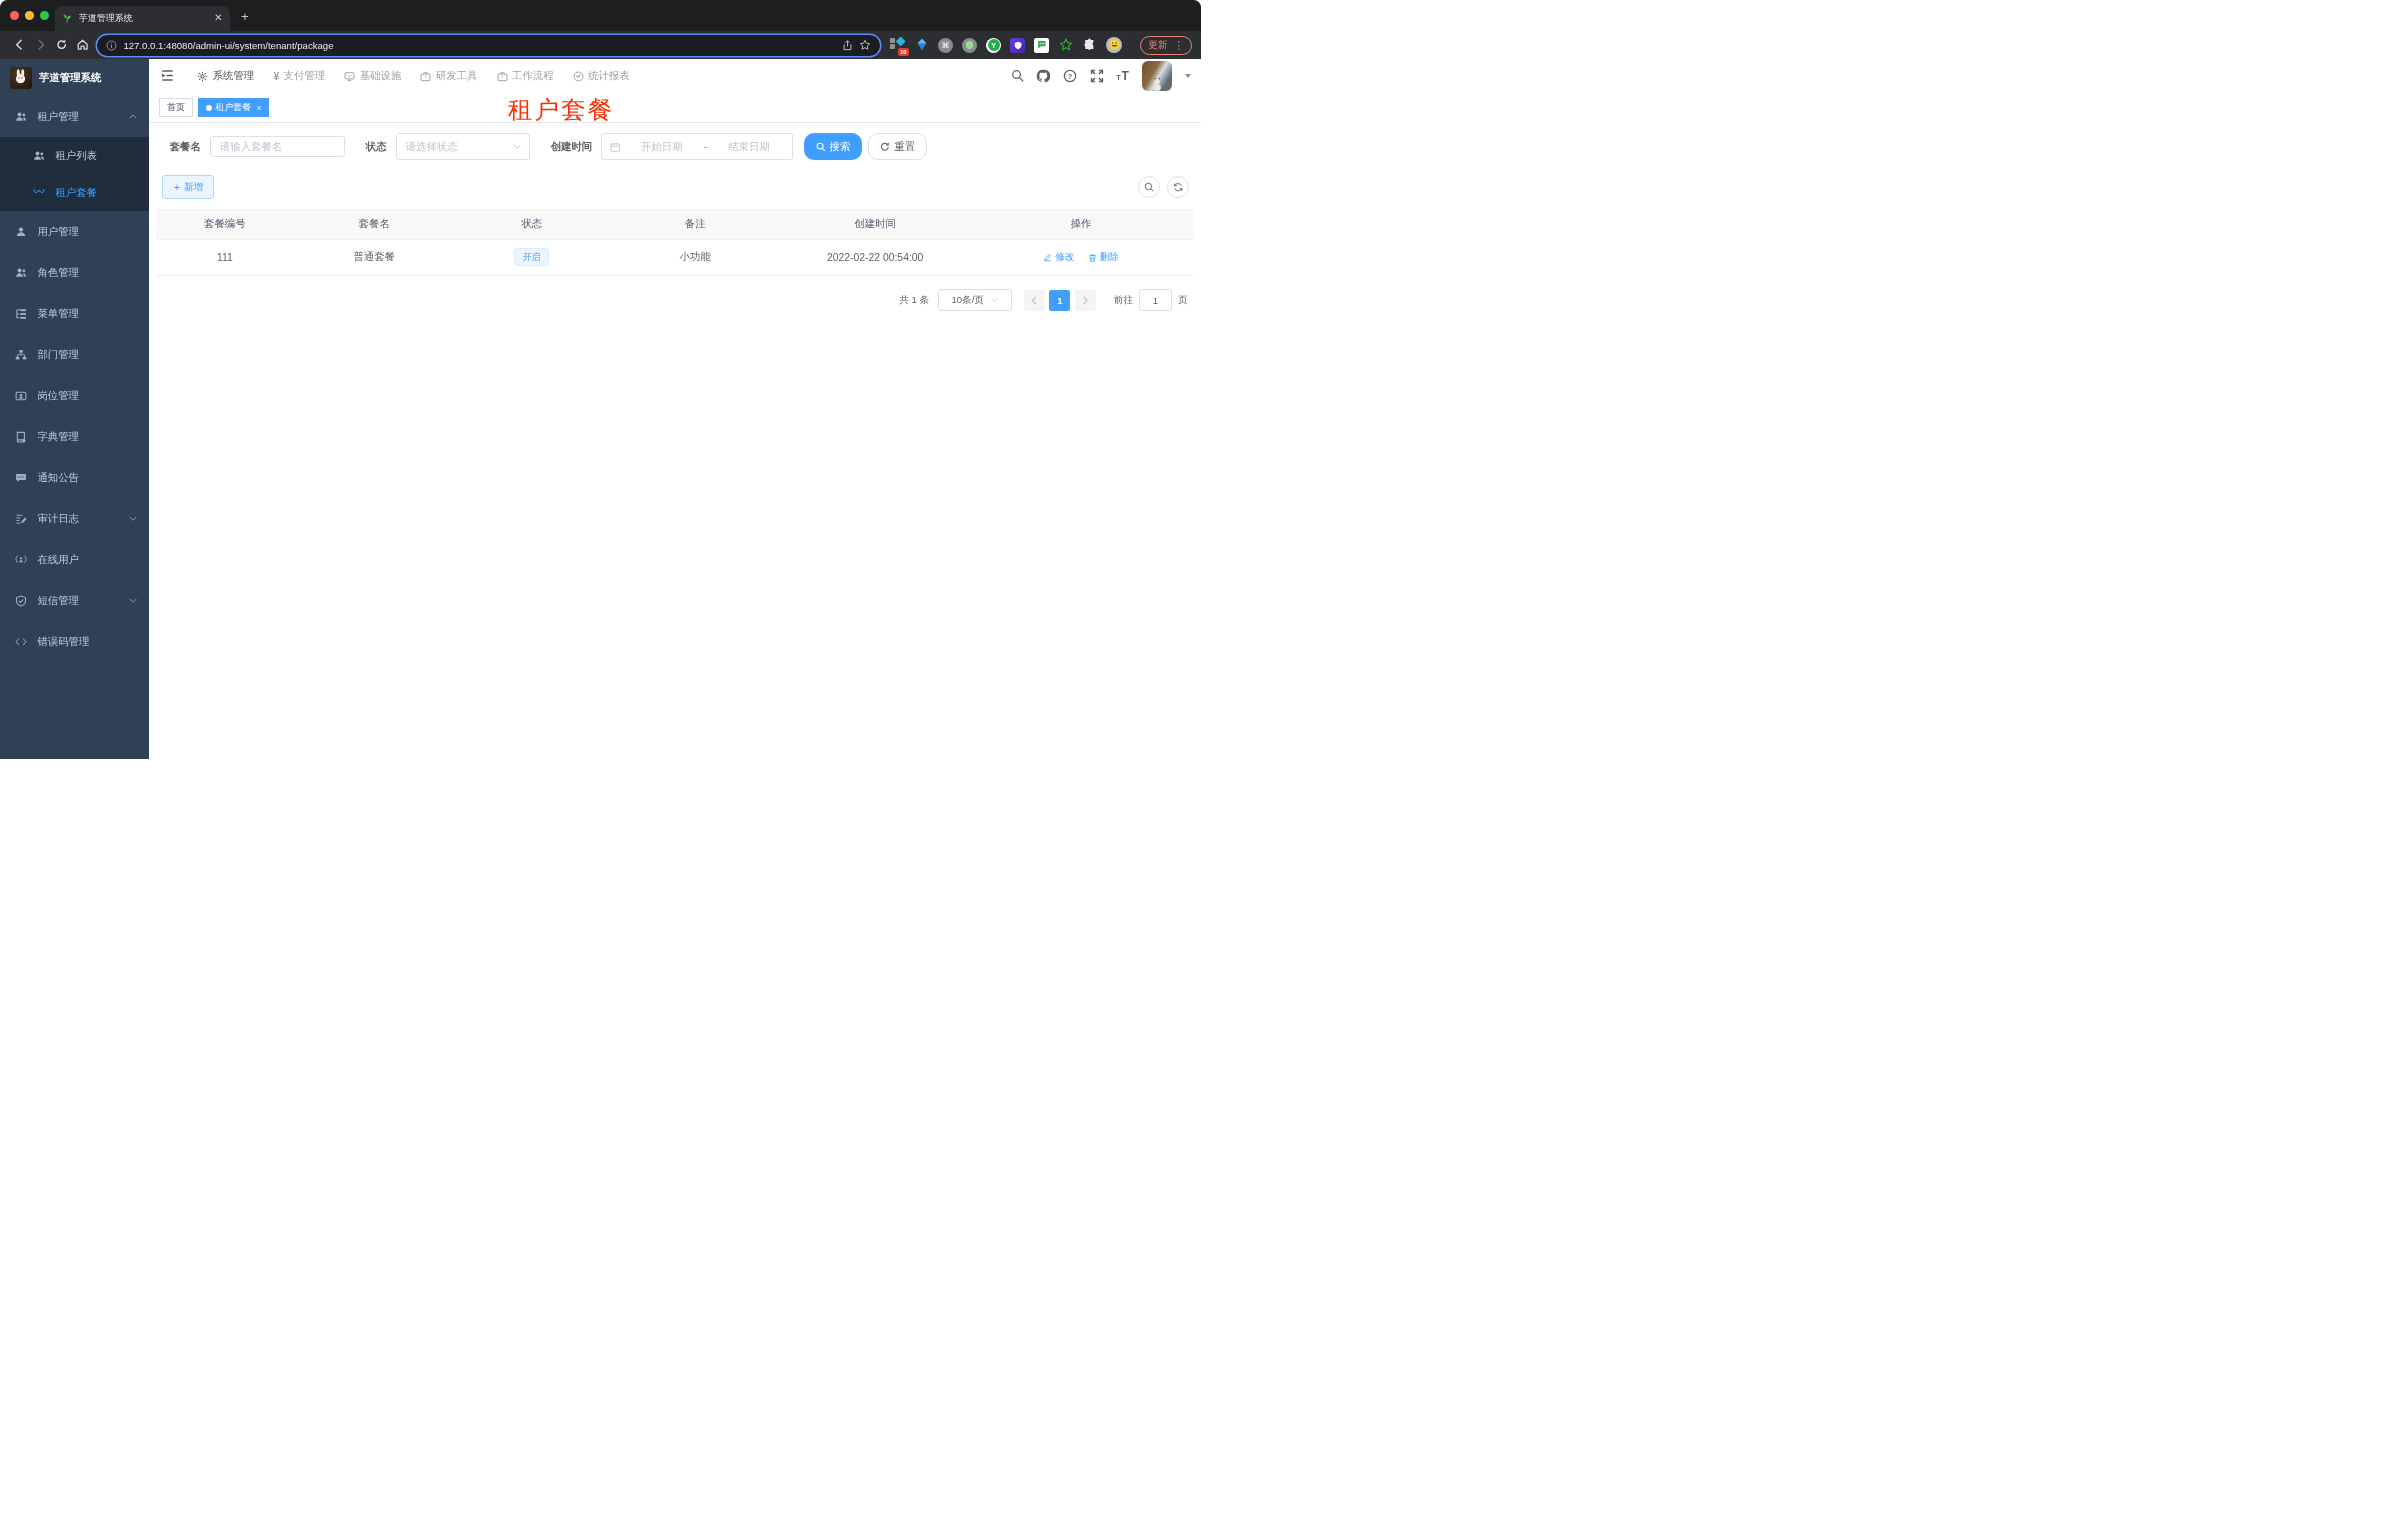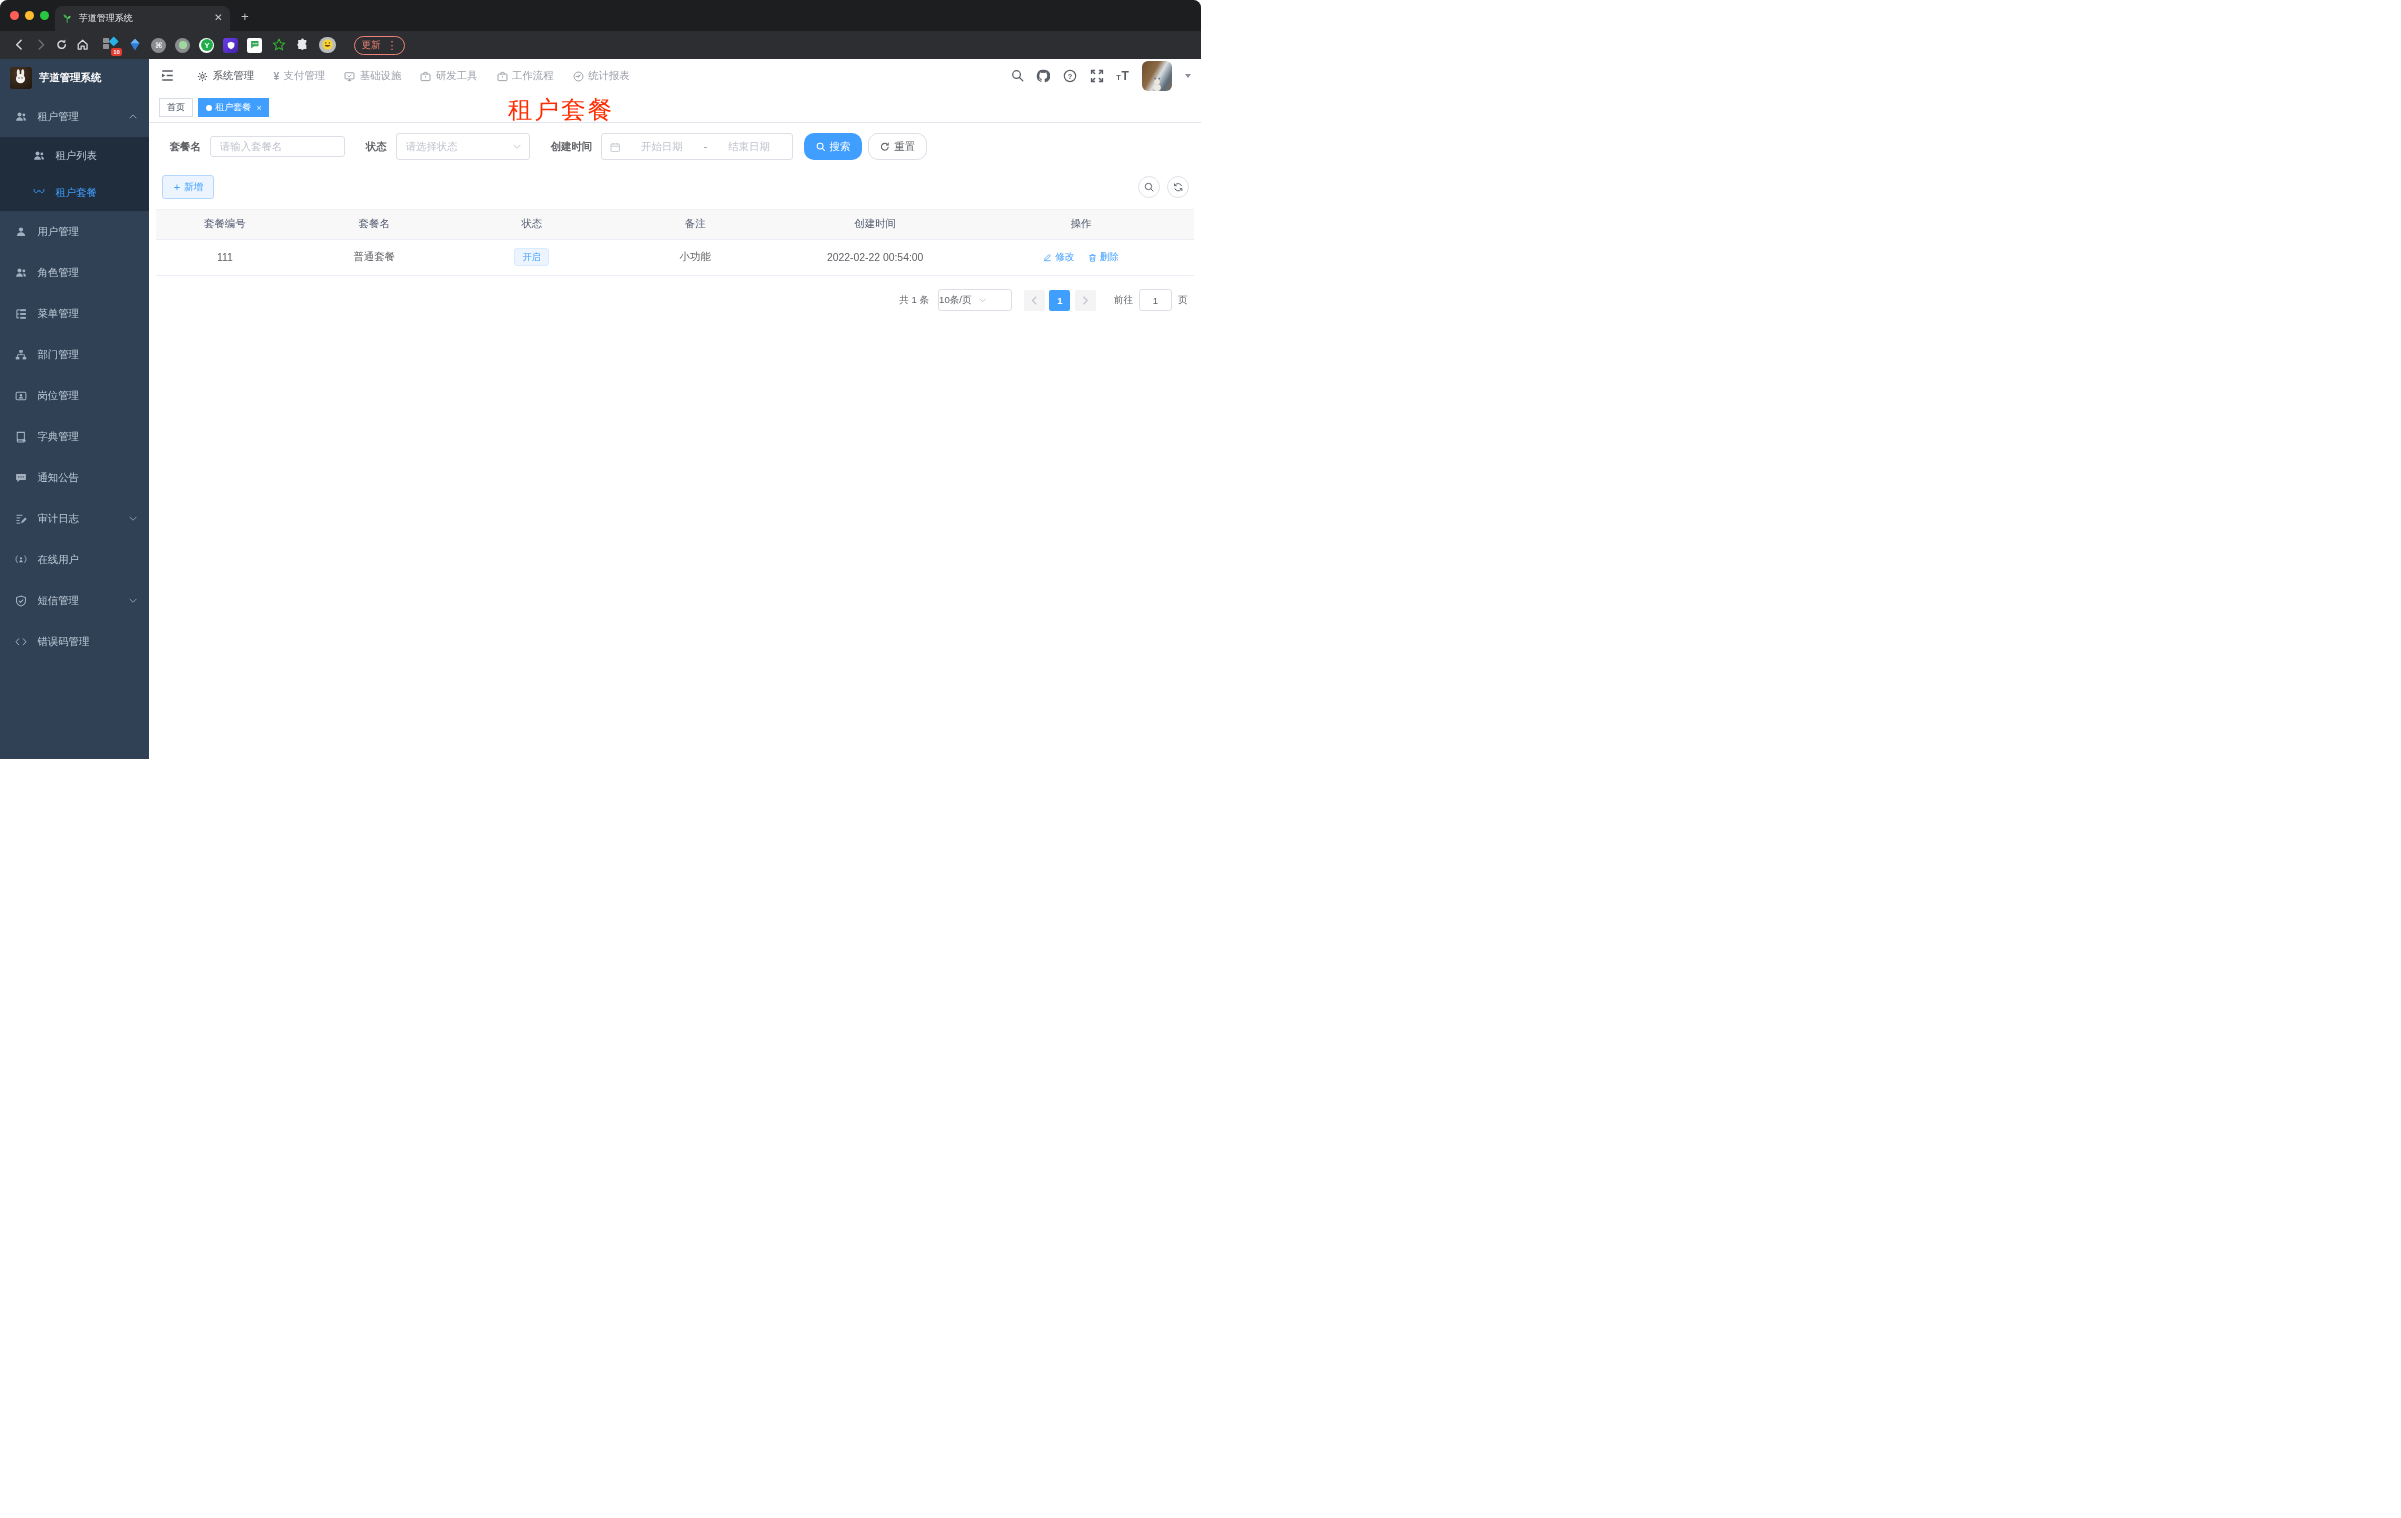--- a/index.html
+++ b/index.html
@@ -114,21 +114,21 @@
   .grid td { height:36px; text-align:center; border-bottom:0.7px solid #ebeef5; }
   .status-tag { display:inline-flex; align-items:center; height:18px; padding:0 7.4px; font-size:9px;
                 color:#409eff; background:#ecf5ff; border:0.7px solid #d9ecff; border-radius:3px; }
   .op-link { display:inline-flex; align-items:center; gap:3px; color:#409eff; font-size:9.6px; }
   .op-link + .op-link { margin-left:10.4px; }
 
   .pagination { display:flex; align-items:center; justify-content:flex-end; margin-top:13.3px; padding-right:6px;
                 font-size:9.6px; color:#606266; }
   .pg-total { margin-right:9px; }
   .pg-select { width:74px; height:22px; border:0.7px solid #dcdfe6; border-radius:3px; display:flex;
-               align-items:center; justify-content:flex-start; gap:7.4px; color:#606266; margin-right:12px; }
+               align-items:center; justify-content:center; gap:7.4px; color:#606266; margin-right:12px; }
   .pg-btn { width:21px; height:21px; border-radius:2.2px; background:#f4f4f5; color:#a8abb2;
             display:flex; align-items:center; justify-content:center; }
   .pg-page { width:21px; height:21px; border-radius:2.2px; background:#409eff; color:#fff; font-weight:bold;
              display:flex; align-items:center; justify-content:center; margin:0 4.4px; }
   .pg-goto { display:flex; align-items:center; gap:6px; margin-left:18px; }
   .pg-input { width:33px; height:22px; border:0.7px solid #dcdfe6; border-radius:3px; text-align:center;
               font-size:9.6px; color:#606266; outline:none; font-family:inherit; }
   svg { display:block; }
 </style>
 </head>
@@ -172,20 +172,41 @@
           <path d="M14 9a5 5 0 1 1-1.6-3.7" stroke="#d3d6d9" stroke-width="2" fill="none" stroke-linecap="round"></path>
           <path d="M14 2v4h-4z" fill="#d3d6d9"></path>
         </svg>
     </span>
     <span class="nav-btn">
       <svg width="13.3" height="13.3" viewBox="0 0 18 18">
           <path d="M3 8.5L9 3l6 5.5V15h-4v-4H7v4H3z" stroke="#d3d6d9" stroke-width="1.8" fill="none" stroke-linejoin="round"></path>
         </svg>
     </span>
 
+    <div class="omnibox">
+      <span>
+        <svg width="11" height="11" viewBox="0 0 16 16">
+            <circle cx="8" cy="8" r="6.6" stroke="#9aa0a6" stroke-width="1.3" fill="none"></circle>
+            <rect x="7.3" y="7" width="1.4" height="4.4" fill="#9aa0a6"></rect>
+            <rect x="7.3" y="4.4" width="1.4" height="1.5" fill="#9aa0a6"></rect>
+          </svg>
+      </span>
+      <span class="omni-url">127.0.0.1:48080/admin-ui/system/tenant/package</span>
+      <span>
+        <svg width="11" height="11" viewBox="0 0 16 16">
+            <path d="M8 1.5v8M5 4l3-2.8L11 4" stroke="#c7cacd" stroke-width="1.3" fill="none"></path>
+            <path d="M4 7H3v7h10V7h-1" stroke="#c7cacd" stroke-width="1.3" fill="none"></path>
+          </svg>
+      </span>
+      <span>
+        <svg width="12" height="12" viewBox="0 0 16 16">
+            <path d="M8 1.8l1.9 3.9 4.3.6-3.1 3 .7 4.3L8 11.6l-3.8 2 .7-4.3-3.1-3 4.3-.6z" stroke="#c7cacd" stroke-width="1.2" fill="none" stroke-linejoin="round"></path>
+          </svg>
+      </span>
+    </div>
 
     <div class="ext-row">
       <span class="ext">
         <span class="mini-sq" style="top:0.7px"></span>
           <span class="mini-sq" style="top:6.7px"></span>
         <span class="diamond"></span>
         <span class="badge">10</span>
       </span>
       <span class="ext">
         <svg width="12" height="13.3" viewBox="0 0 16 18">

